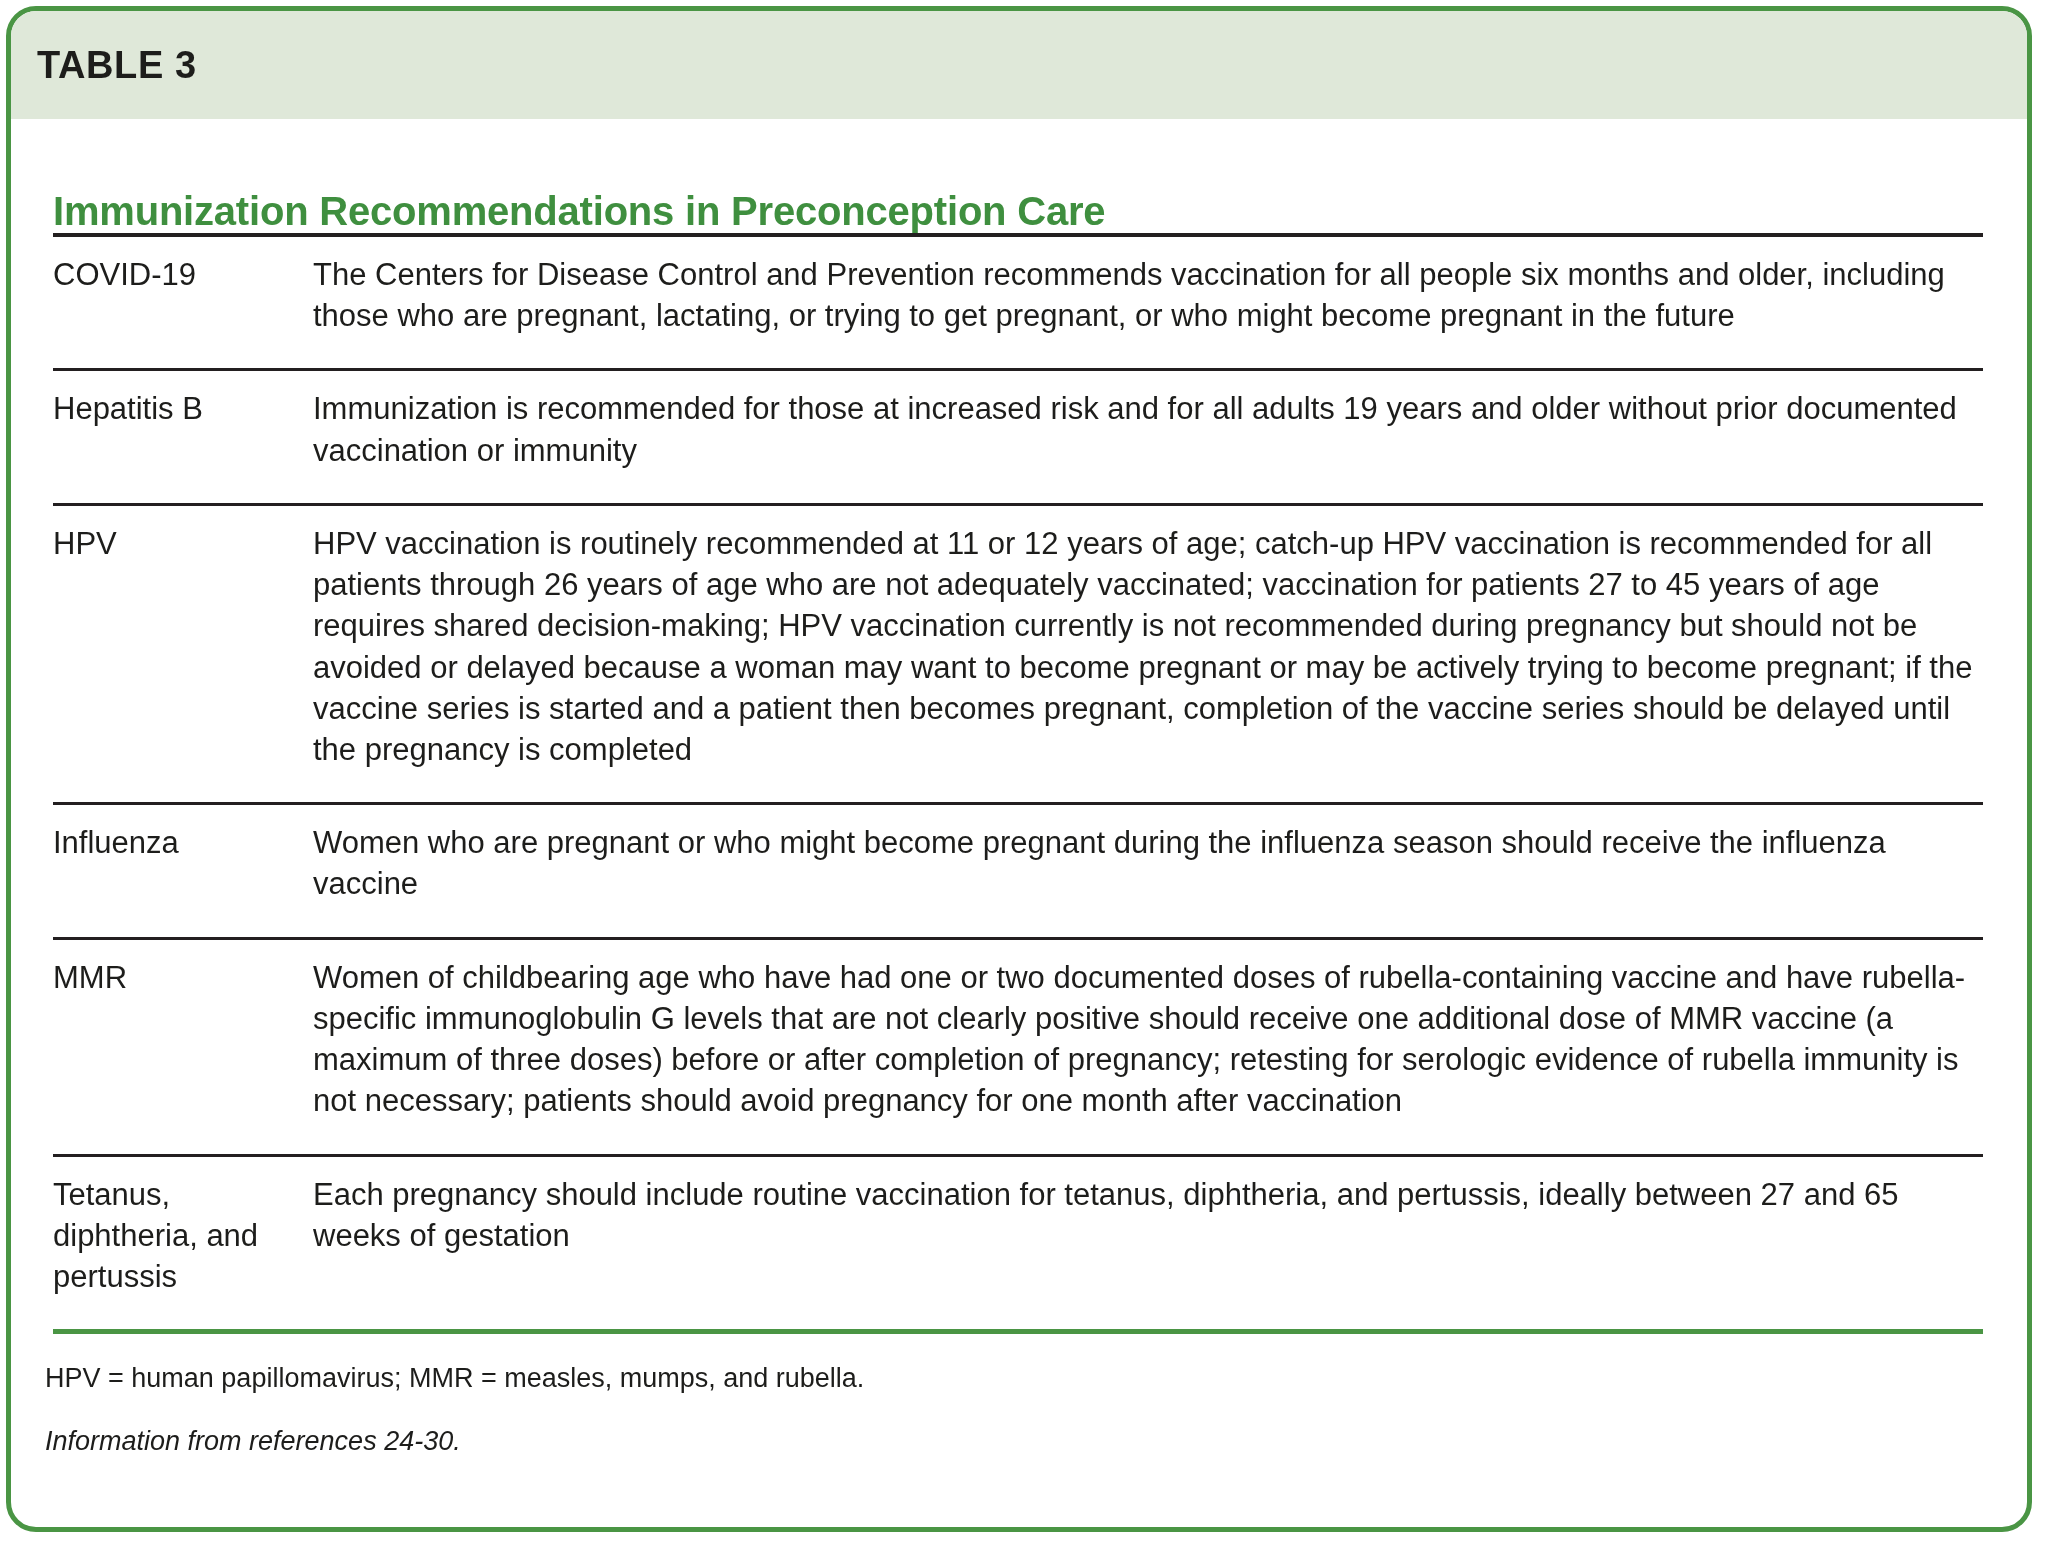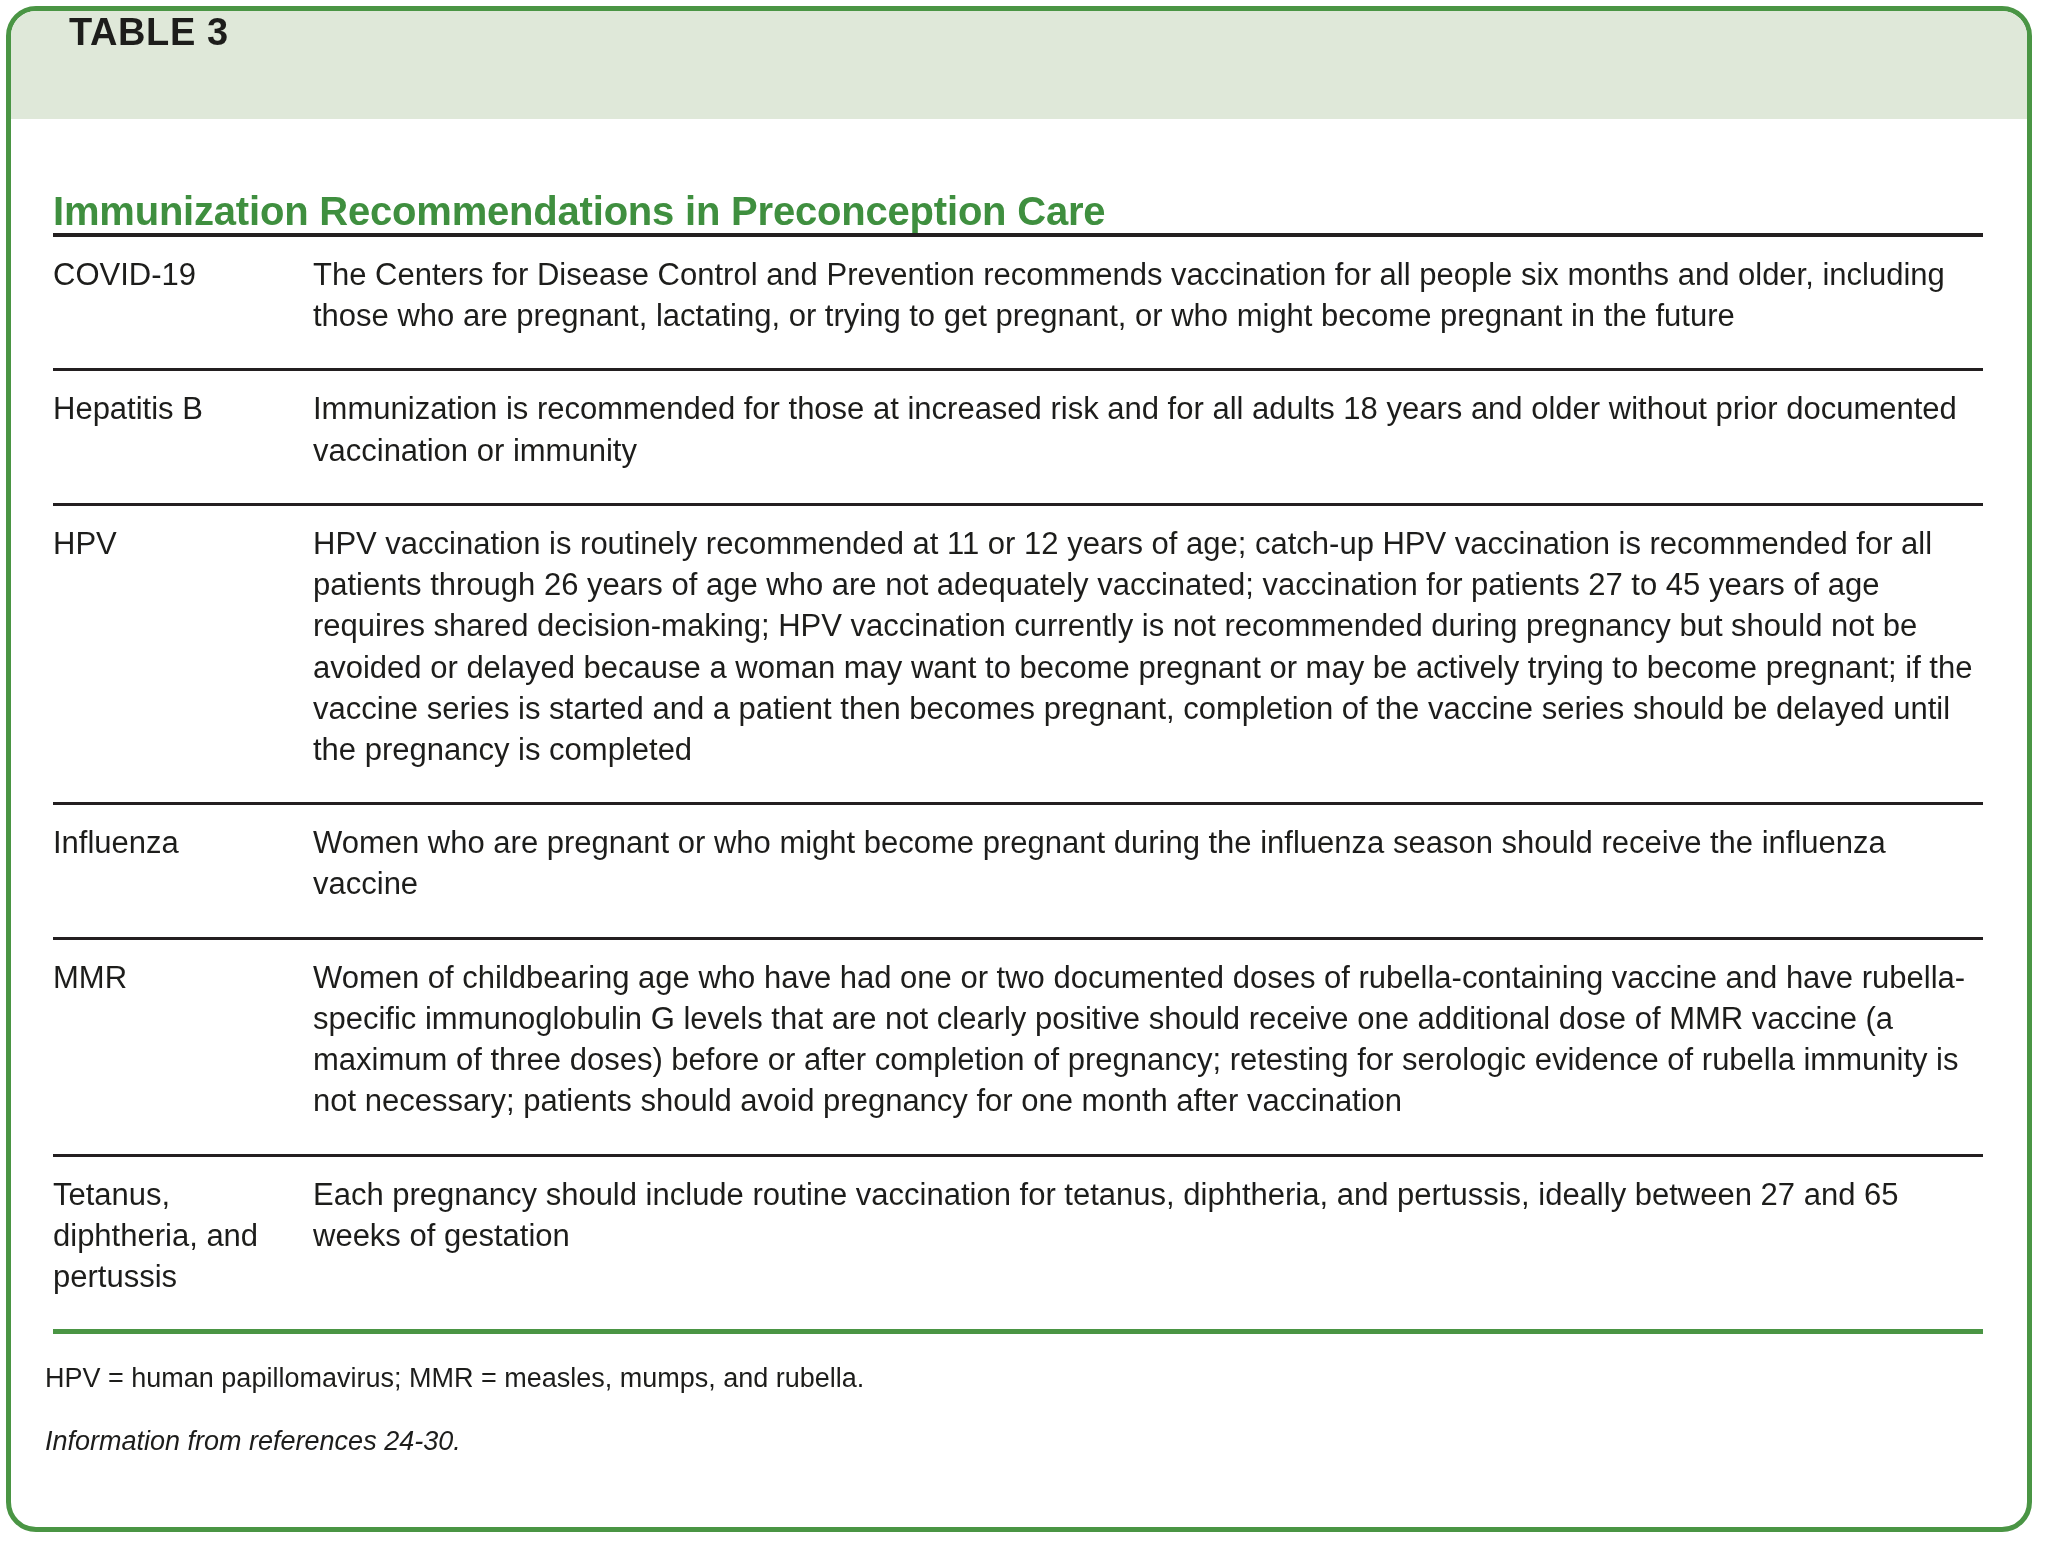--- a/index.html
+++ b/index.html
@@ -25,22 +25,22 @@
     border-radius: 30px;
     background: #ffffff;
     overflow: hidden;
   }
 
   
   .table-band {
     height: 108px;
     background: #dfe8d9;
     display: flex;
-    align-items: flex-start;
-    padding-left: 58px;
+    align-items: center;
+    padding-left: 26px;
     box-sizing: border-box;
   }
   .table-number {
     font-size: 38px;
     font-weight: bold;
     letter-spacing: 0.6px;
     color: #1d1d1b;
   }
 
   
@@ -120,21 +120,21 @@
 
   <div class="table-body">
     <table class="rules-table">
       <tbody>
         <tr>
           <td class="col-label">COVID-19</td>
           <td class="col-desc">The Centers for Disease Control and Prevention recommends vaccination for all people six months and older, including those who are pregnant, lactating, or trying to get pregnant, or who might become pregnant in the future</td>
         </tr>
         <tr>
           <td class="col-label">Hepatitis B</td>
-          <td class="col-desc">Immunization is recommended for those at increased risk and for all adults 18 years and older without prior documented vaccination or immunity</td>
+          <td class="col-desc">Immunization is recommended for those at increased risk and for all adults 19 years and older without prior documented vaccination or immunity</td>
         </tr>
         <tr>
           <td class="col-label">HPV</td>
           <td class="col-desc">HPV vaccination is routinely recommended at 11 or 12 years of age; catch-up HPV vaccination is recommended for all patients through 26 years of age who are not adequately vaccinated; vaccination for patients 27 to 45 years of age requires shared decision-making; HPV vaccination currently is not recommended during pregnancy but should not be avoided or delayed because a woman may want to become pregnant or may be actively trying to become pregnant; if the vaccine series is started and a patient then becomes pregnant, completion of the vaccine series should be delayed until the pregnancy is completed</td>
         </tr>
         <tr>
           <td class="col-label">Influenza</td>
           <td class="col-desc">Women who are pregnant or who might become pregnant during the influenza season should receive the influenza vaccine</td>
         </tr>
         <tr>

